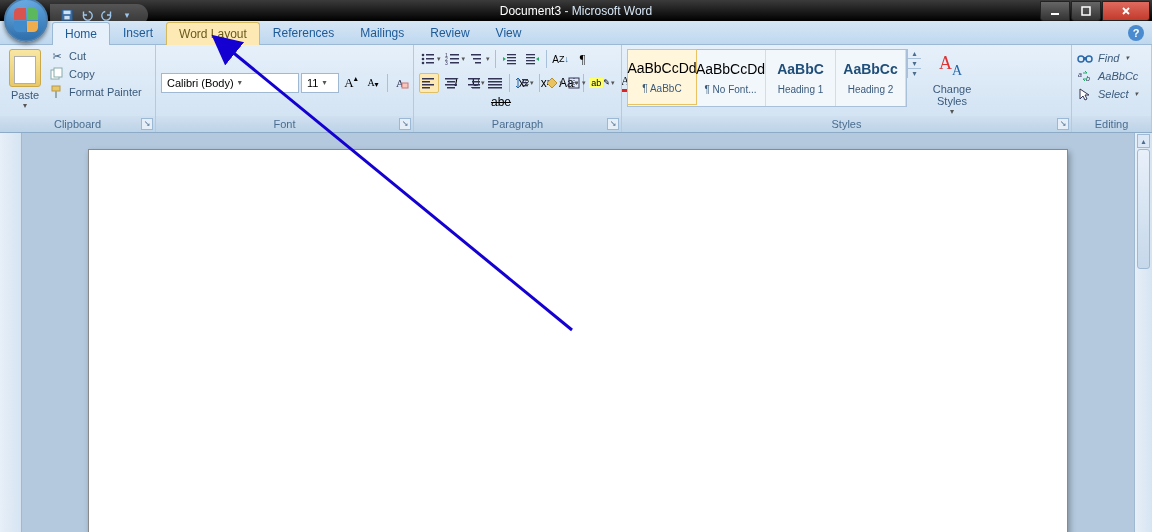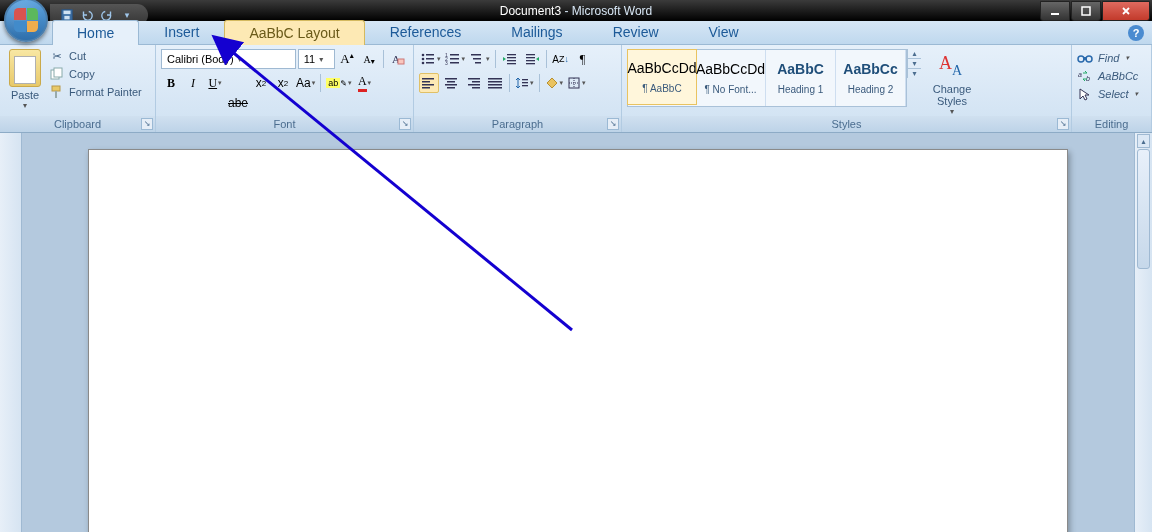--- a/index.html
+++ b/index.html
@@ -21,21 +21,21 @@
   .title-text .doc { color:#fff;text-align:right; }
 
   .win-controls { margin-left:auto; display:flex; height:20px; margin-right:2px; margin-top:1px;}
   .win-btn { width:30px; height:20px; display:flex; align-items:center; justify-content:center; border:1px solid #222; background:linear-gradient(#666,#333); border-radius:0 0 3px 3px; margin-left:1px;}
   .win-btn.min{border-radius:0 0 0 3px;}
   .win-btn.close{ width:48px; background:linear-gradient(#e06a5f,#c23a2b); border-radius:0 0 3px 0;}
   .win-btn svg{width:12px;height:12px;}
 
   
   .tabstrip { height:24px; background: linear-gradient(#D6E6F5,#BFD8EE); display:flex; align-items:flex-end; padding-left:52px; position:relative; border-bottom:1px solid #9bb9d4;}
-  .tab { padding:4px 24px 4px; color:#1d5a98; cursor:default; font-size:14px; border:1px solid transparent; border-bottom:none; border-radius:3px 3px 0 0; }
+  .tab { padding:4px 12px 4px; color:#1d5a98; cursor:default; font-size:12px; border:1px solid transparent; border-bottom:none; border-radius:3px 3px 0 0; }
   .tab.active { background:#E6F0FA; border-color:#9bb9d4; color:#1d5a98; position:relative; top:1px;}
   .tab.highlight { background:#FDE9B4; border-color:#d4b95f; color:#6a5a1a; position:relative; top:1px;}
   .help-icon { position:absolute; right:8px; top:4px; width:16px; height:16px; border-radius:50%; background:#4a8bd0; color:#fff; display:flex; align-items:center; justify-content:center; font-size:11px; font-weight:bold;}
 
   
   .ribbon { height:92px; background:linear-gradient(#E6F0FA,#CFE1F2); display:flex; border-bottom:1px solid #8dabc6; }
   .group { border-right:1px solid #B2CBE2; display:flex; flex-direction:column; height:100%; position:relative; }
   .group-body { flex:1 1 auto; padding:4px 5px 0; display:flex; }
   .group-label { height:16px; line-height:16px; text-align:center; font-size:11px; color:#4b6d8f; background:linear-gradient(#D0E0F0,#BDD3E8); position:relative;}
   .dlg-launcher { position:absolute; right:2px; top:2px; width:12px; height:12px; border:1px solid #9bb9d4; background:#e6eef7; font-size:8px; display:flex; align-items:center; justify-content:center; color:#4b6d8f;}
@@ -43,21 +43,21 @@
   
   .clip-paste { width:40px; text-align:center; }
   .clip-paste-icon { width:32px; height:38px; margin:0 auto 2px; background:linear-gradient(#f8e7a3,#e8c96a); border:1px solid #caa94a; border-radius:3px; position:relative;}
   .clip-paste-icon::before{content:""; position:absolute; left:4px; top:6px; width:20px; height:26px; background:#fff; border:1px solid #b0b0b0;}
   .clip-paste-label{font-size:11px; color:#3a5a7c;}
   .clip-small { margin-left:4px; display:flex; flex-direction:column; gap:4px;}
   .clip-small-row{display:flex; align-items:center; gap:4px; font-size:11px; color:#3a5a7c;}
   .clip-small-row .ico{width:16px; height:14px;display:inline-flex;align-items:center;justify-content:center;}
 
   
-  .font-group .group-body{flex-direction:column;gap:4px;}
+  .font-group .group-body{gap:12px;}
   .font-row{display:flex;align-items:center;gap:2px;}
   .combo{height:20px;border:1px solid #9fb9d2;background:#fff;display:flex;align-items:center;padding:0 2px 0 5px;font-size:11px;}
   .combo span.caret{margin-left:4px;font-size:8px;color:#555;}
   .font-name{width:138px;} .font-size{width:38px;}
   .rbtn{min-width:20px;height:20px;border:1px solid transparent;display:inline-flex;align-items:center;justify-content:center;border-radius:2px;}
   .sep{width:1px;height:18px;background:#a9c1d8;margin:0 2px;}
   .caret-sm{font-size:7px;margin-left:1px;color:#555;}
 
   
   .para-group .group-body{flex-direction:column;gap:4px;}
@@ -149,21 +149,21 @@
         <svg viewBox="0 0 12 12">
           <path d="M3 3 L9 9 M9 3 L3 9" stroke="#fff" stroke-width="1.8"></path>
         </svg>
       </div>
   </div>
 </div>
 
 <div class="tabstrip">
   <span class="tab active">Home</span>
     <span class="tab">Insert</span>
-    <span class="tab highlight">AaBbC Layout</span>
+    <span class="tab highlight">Word Layout</span>
     <span class="tab">References</span>
     <span class="tab">Mailings</span>
     <span class="tab">Review</span>
     <span class="tab">View</span>
   <div class="help-icon">?</div>
 </div>
 
 <div class="ribbon">
 
   <div class="group" style="width:156px">

